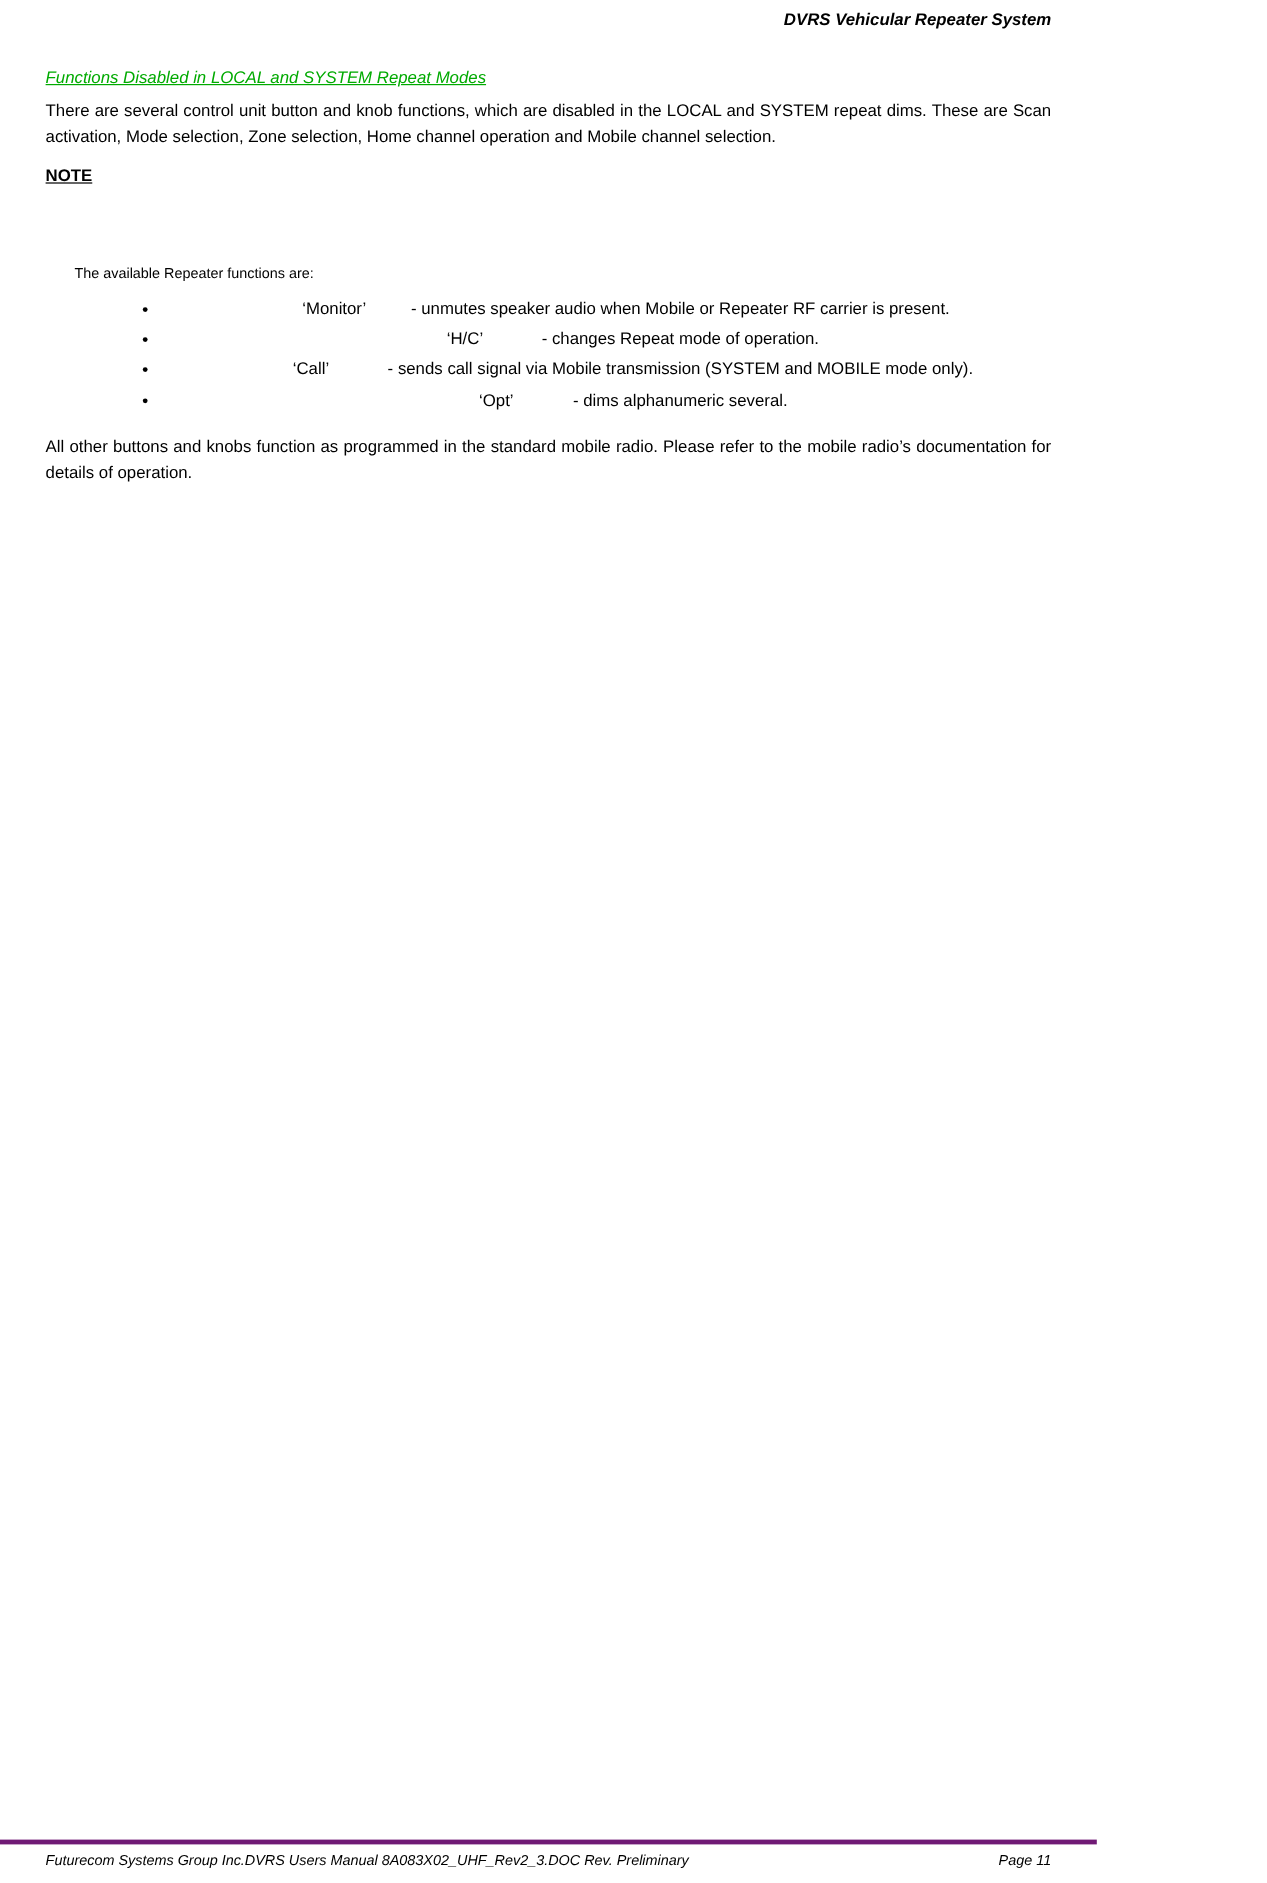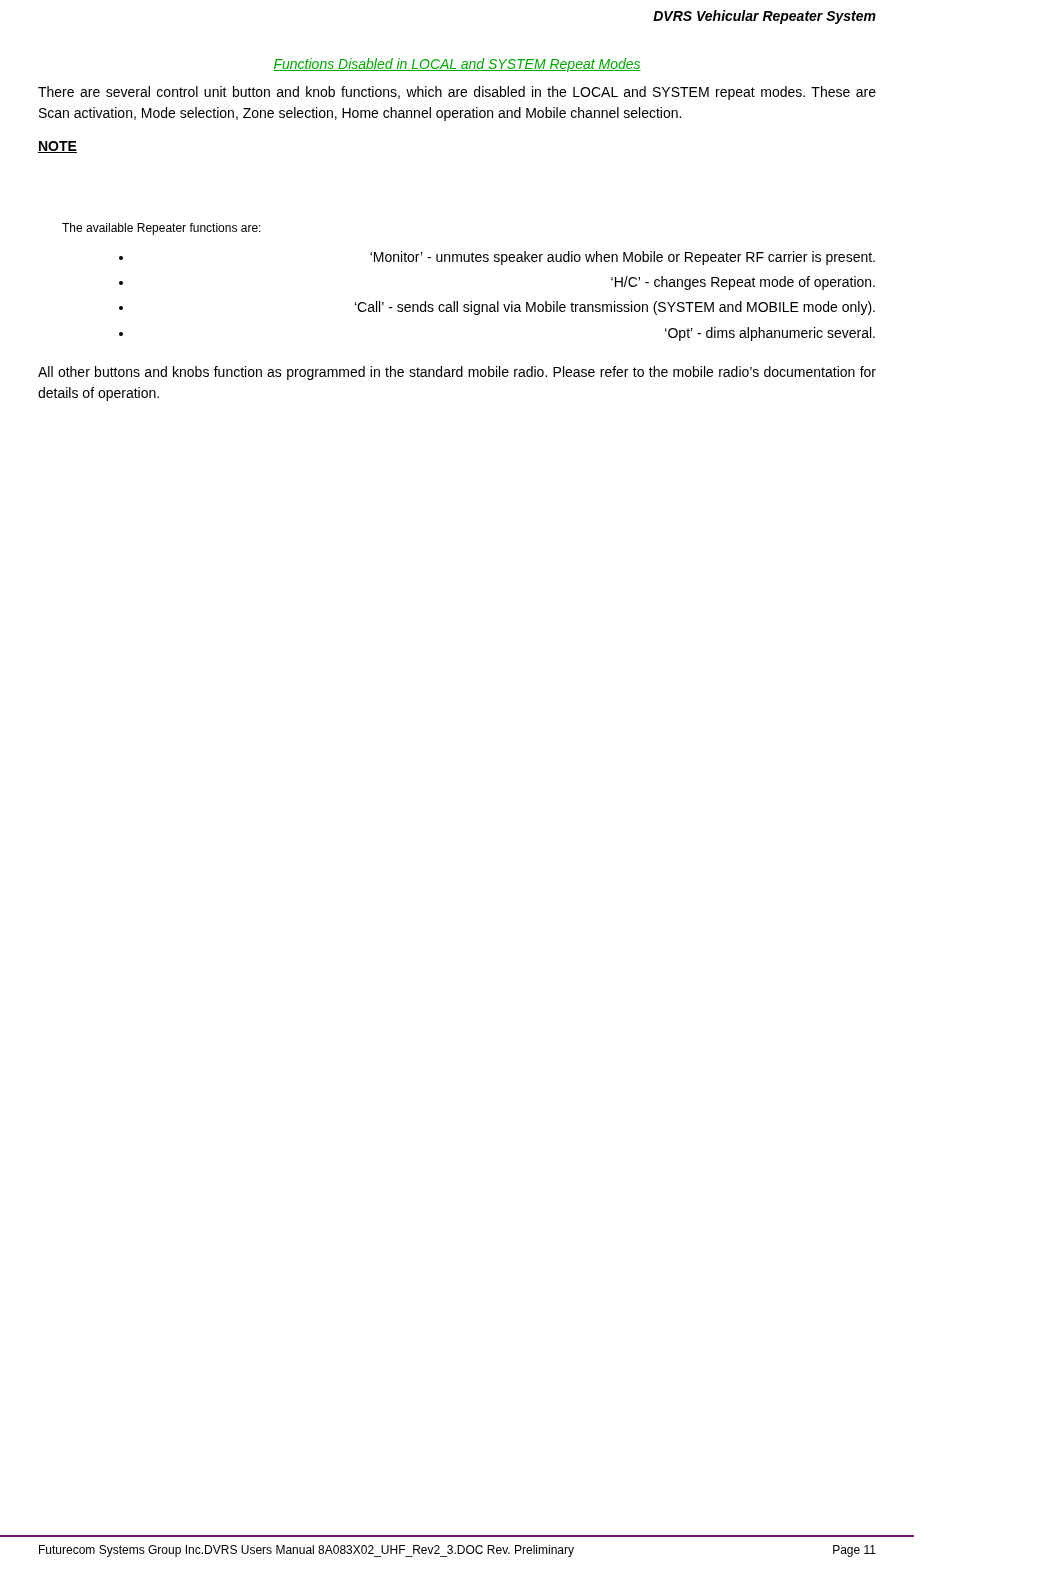--- a/index.html
+++ b/index.html
@@ -35,21 +35,20 @@
       color: #000000;
     }
 
     .section-heading {
       color: #00aa00;
       font-style: italic;
       text-decoration: underline;
       font-size: 14px;
       margin-bottom: 10px;
       margin-top: 30px;
-      text-align: center;
     }
 
     .body-paragraph {
       text-align: justify;
       line-height: 1.5;
       margin-bottom: 12px;
       font-size: 14px;
     }
 
     .note-label {
@@ -91,62 +90,63 @@
 
     .bullet-list {
       list-style: disc;
       margin-left: 60px;
       margin-bottom: 16px;
     }
 
     .bullet-list li {
       font-size: 14px;
       line-height: 1.8;
-      text-align: right;
+      text-align: center;
       margin-left: 36px;
     }
 
     .bullet-item-key {
       font-style: normal;
       display: inline-block;
       min-width: 120px;
     }
 
     .footer-bar {
       position: absolute;
       bottom: 12px;
       left: 0;
       right: 0;
       padding: 0 38px;
-      border-top: 2px solid #701a75;
+      border-top: 4px solid #701a75;
       padding-top: 6px;
       font-size: 12px;
       color: #000000;
       display: flex;
       justify-content: space-between;
+      font-style: italic;
     }
 
     .footer-left {
       font-size: 12px;
     }
 
     .footer-right {
       font-size: 12px;
     }
   </style>
 </head>
 <body>
 
 <div class="page-container">
 
   <div class="header-right">DVRS Vehicular Repeater System</div>
 
   <div class="section-heading" style="margin-top: 36px;">Functions Disabled in LOCAL and SYSTEM Repeat Modes</div>
 
-  <p class="body-paragraph">There are several control unit button and knob functions, which are disabled in the LOCAL and SYSTEM repeat modes.  These are Scan activation, Mode selection, Zone selection, Home channel operation and Mobile channel selection.</p>
+  <p class="body-paragraph">There are several control unit button and knob functions, which are disabled in the LOCAL and SYSTEM repeat dims.  These are Scan activation, Mode selection, Zone selection, Home channel operation and Mobile channel selection.</p>
 
   <div class="note-label">NOTE</div>
 
 
   <div class="section-gap"></div>
 
 
   <p class="available-text">The available Repeater functions are:</p>
 
   <ul class="bullet-list">

